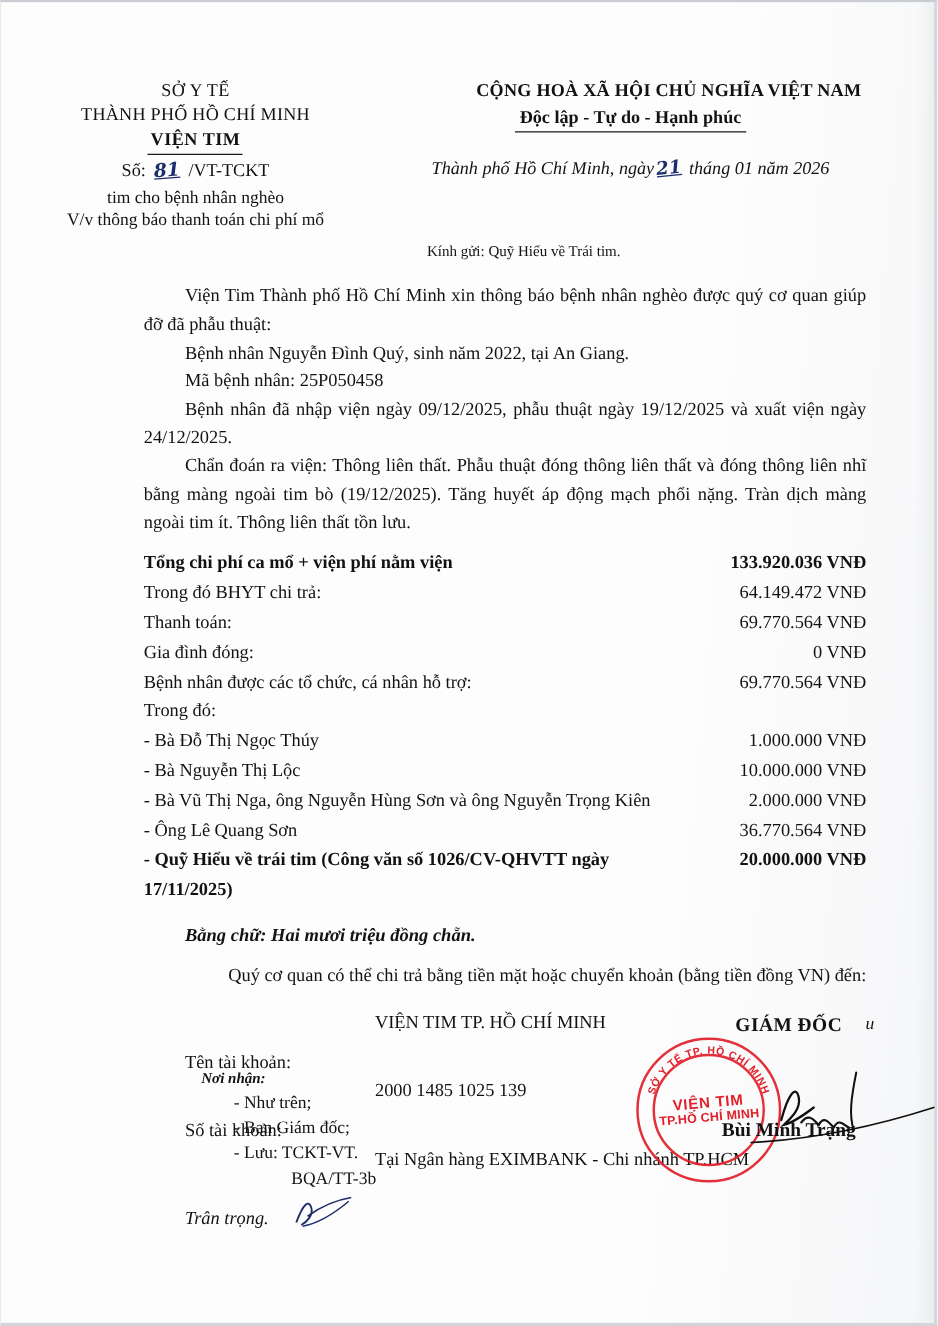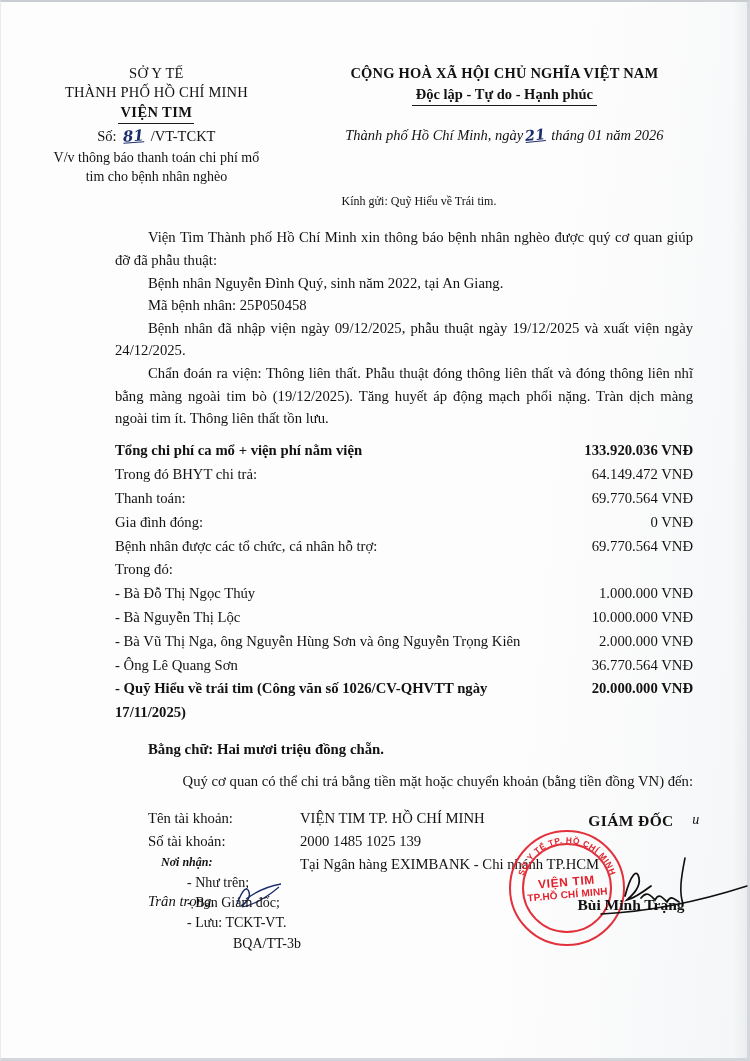--- a/index.html
+++ b/index.html
@@ -81,20 +81,21 @@
     width: 400px;
     text-align: center;
     font-size: 14.5px;
     line-height: 1.35;
     padding-left: 8px;
     box-sizing: border-box;
   }
   .nation-title {
     font-weight: bold;
     letter-spacing: .2px;
+    text-align: right;
   }
   .nation-motto {
     font-weight: bold;
     display: inline-block;
     border-bottom: 1.4px solid #1a1a1a;
     padding: 0 4px 1px 4px;
     margin-top: 1px;
   }
   .place-date {
     margin-top: 19px;
@@ -161,36 +162,37 @@
   .row-multi .lbl {
     text-align: justify;
     text-justify: inter-word;
     padding-right: 10px;
   }
   .cont-line { font-weight: bold; }
   
   .bangchu {
     margin-top: 14px;
     padding-left: 33px;
+    font-style: italic;
     font-weight: bold;
     font-size: 14.8px;
   }
   .paytext {
     margin-top: 10px;
     text-align: right;
   }
   .bank {
     margin-top: 1px;
     padding-left: 33px;
   }
   .bank .brow {
     display: flex;
     line-height: 1.55;
   }
-  .bank .bk-lbl { width: 152px; flex: 0 0 152px; }
+  .bank .bk-lbl { width: 152px; flex: 0 0 152px; margin-top: 32px; }
   .bank .bk-val { flex: 1 1 auto; }
   .regards {
     margin-top: 15px;
     padding-left: 33px;
     position: relative;
     display: inline-block;
     font-style: italic;
   }
   .regards .ink {
     position: absolute;
@@ -327,22 +329,22 @@
     <div class="org-block">
       <div class="org-line1">SỞ Y TẾ</div>
       <div class="org-line2">THÀNH PHỐ HỒ CHÍ MINH</div>
       <div><span class="org-name">VIỆN TIM</span></div>
       <div class="doc-no">
         <span>Số:</span>
         <span class="num">81</span>
         <span>/VT-TCKT</span>
       </div>
       <div class="subject">
+        <div>tim cho bệnh nhân nghèo</div>
         <div>V/v thông báo thanh toán chi phí mổ</div>
-        <div>tim cho bệnh nhân nghèo</div>
       </div>
     </div>
 
     <div class="nation-block">
       <div class="nation-title">CỘNG HOÀ XÃ HỘI CHỦ NGHĨA VIỆT NAM</div>
       <div><span class="nation-motto">Độc lập - Tự do - Hạnh phúc</span></div>
       <div class="place-date">
         <span>Thành phố Hồ Chí Minh, ngày</span><span class="hday">21</span>
         <span>tháng 01 năm 2026</span>
       </div>

